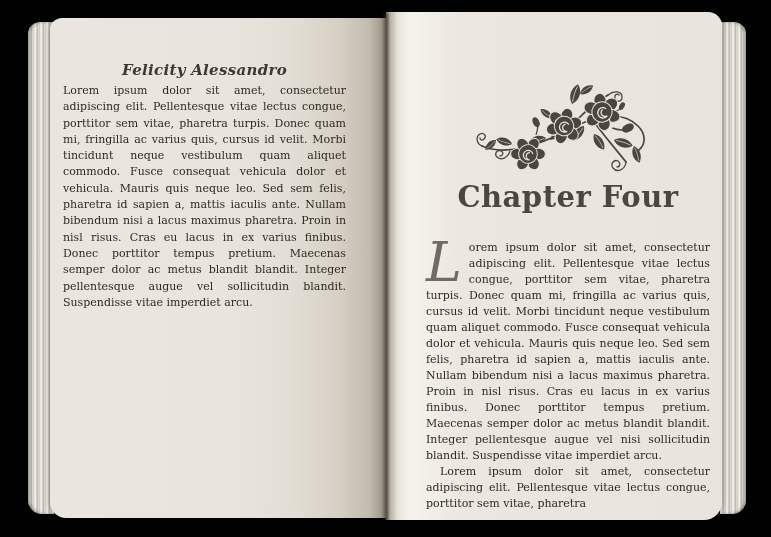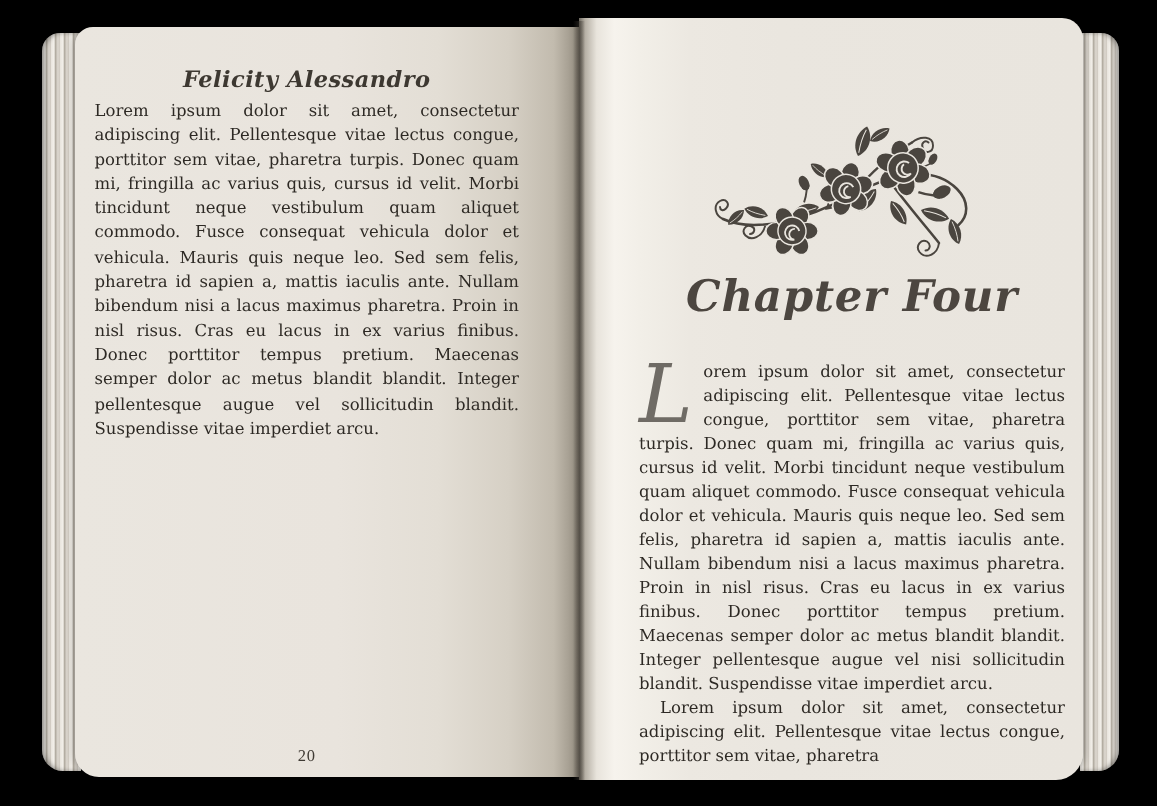--- a/index.html
+++ b/index.html
@@ -22,35 +22,35 @@
       background:linear-gradient(90deg,#eae6df 0%,#e9e4dd 52%,#e3ded5 72%,#d6d0c5 86%,#c2bbae 95%,#958e81 100%);
       box-shadow:0 0 6px rgba(0,0,0,.4);}
   .page-right{left:358px;top:0;width:336px;height:508px;
       border-radius:0 14px 18px 0;
       background:linear-gradient(90deg,#6f6a61 0%,#b5afa4 1.2%,#e8e4dc 3.5%,#f6f3ed 7%,#f2efe8 12%,#ece8e1 22%,#eae6df 40%,#e9e5de 100%);
       box-shadow:0 0 6px rgba(0,0,0,.4);}
   .gutter-line{position:absolute;left:354px;top:2px;width:8px;height:506px;
       background:linear-gradient(90deg,rgba(0,0,0,0) 0%,rgba(60,55,48,.45) 45%,rgba(60,55,48,.55) 55%,rgba(0,0,0,0) 100%);}
 
   
-  .lp-content{position:absolute;left:13px;top:0;width:283px;height:500px;}
+  .lp-content{position:absolute;left:13px;top:17px;width:283px;height:500px;}
   .running-header{position:absolute;left:0;top:26px;width:100%;text-align:center;
       font-style:italic;font-weight:bold;font-size:15px;letter-spacing:.3px;color:#3d3831;}
   .lp-body{position:absolute;left:0;top:48px;width:283px;
       font-size:11px;line-height:16.3px;text-align:justify;color:#2d2924;}
   .lp-body p{margin:0;}
   .page-num{position:absolute;width:100%;text-align:center;
       font-family:Liberation Serif, serif;font-size:11px;letter-spacing:.5px;color:#3f3a34;}
   .lp-num{left:0;top:480px;}
 
   
   .rp-content{position:absolute;left:40px;top:0;width:284px;height:508px;}
   .ornament{position:absolute;left:50px;top:70px;width:180px;height:100px;color:#4a453f;}
   .chapter-title{position:absolute;left:0;top:168px;width:100%;text-align:center;
-      font-style:italic;font-weight:bold;font-size:29px;letter-spacing:.5px;color:#4c4640;}
+      font-weight:bold;font-size:29px;letter-spacing:.5px;color:#4c4640;}
   .rp-body{position:absolute;left:0;top:228px;width:284px;
       font-size:11px;line-height:16px;text-align:justify;color:#2d2924;}
   .rp-body p{margin:0;}
   .rp-body p.indent{text-indent:14px;}
   .drop-cap{float:left;font-style:italic;font-size:54px;line-height:42px;height:46px;
       color:#6f6b65;margin:2px 7px 0 0;}
   .rp-num{left:0;top:484px;}
 </style>
 </head>
 <body>

